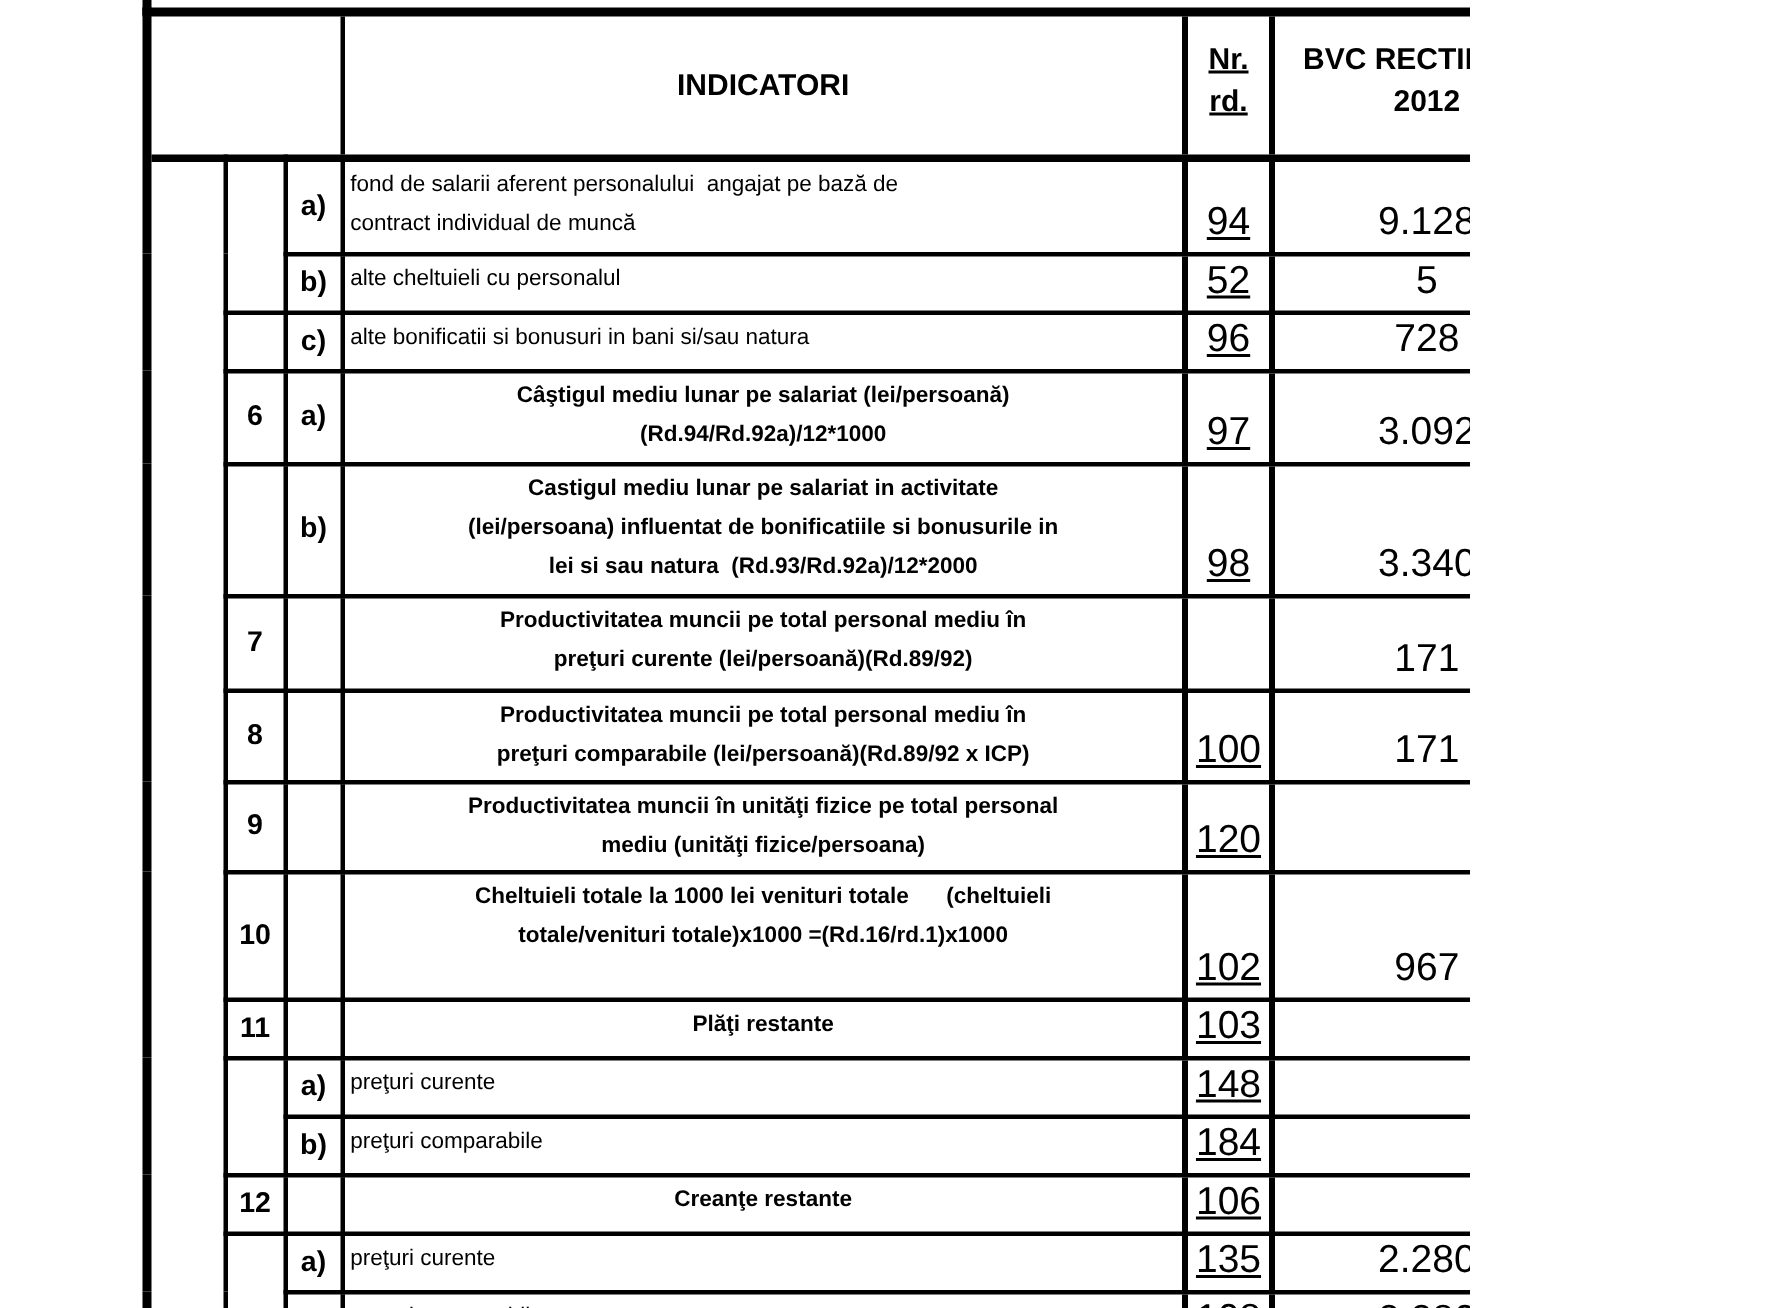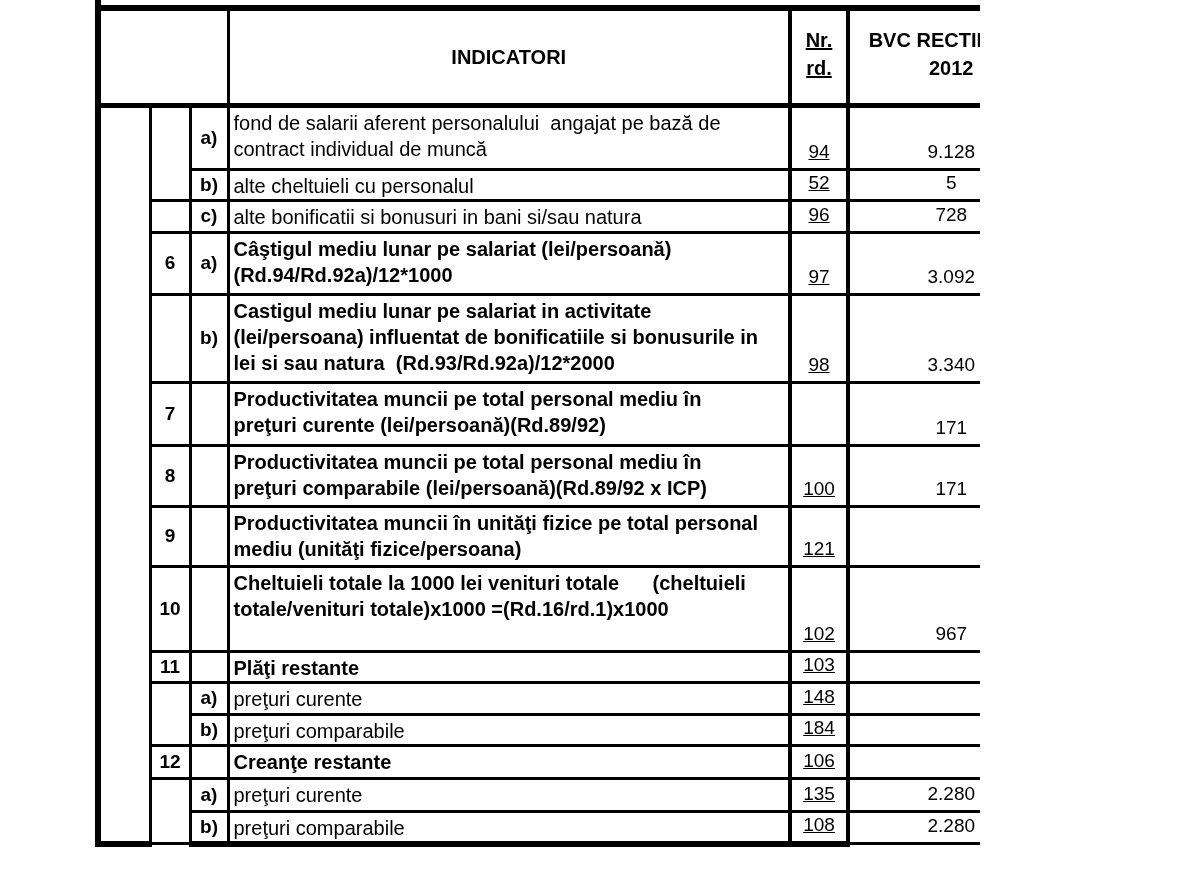--- a/index.html
+++ b/index.html
@@ -57,30 +57,30 @@
   }
   td.cB, td.cC {
     text-align: center;
     vertical-align: middle;
     font-weight: bold;
     font-size: 19px;
   }
   td.cD {
     text-align: left;
     vertical-align: top;
-    font-size: 20px;
+    font-size: 15px;
     line-height: 26px;
     padding: 2px 4px 0 4px;
     white-space: pre-wrap;
   }
-  td.cD.bold { font-weight: bold; }
+  td.cD.bold { font-weight: bold; text-align: center; }
   td.cE, td.cF {
     text-align: center;
     vertical-align: bottom;
-    font-size: 19px;
+    font-size: 26px;
     padding-bottom: 5px;
   }
   td.cE { border-left: 4px solid #000000; text-decoration: underline; }
   td.cF {
     border-left: 4px solid #000000;
     border-right: 1px solid #404040;
   }
   td.cF.vright {
     text-align: right;
     padding-right: 7px;
@@ -175,21 +175,21 @@
 preţuri comparabile (lei/persoană)(Rd.89/92 x ICP)</td>
       <td class="cE">100</td>
       <td class="cF">171</td>
     </tr>
 
     <tr style="height:60px">
       <td class="cB">9</td>
       <td class="cC"></td>
       <td class="cD bold">Productivitatea muncii în unităţi fizice pe total personal
 mediu (unităţi fizice/persoana)</td>
-      <td class="cE">121</td>
+      <td class="cE">120</td>
       <td class="cF"></td>
     </tr>
 
     <tr style="height:85px">
       <td class="cB">10</td>
       <td class="cC"></td>
       <td class="cD bold">Cheltuieli totale la 1000 lei venituri totale      (cheltuieli
 totale/venituri totale)x1000 =(Rd.16/rd.1)x1000</td>
       <td class="cE">102</td>
       <td class="cF">967</td>

